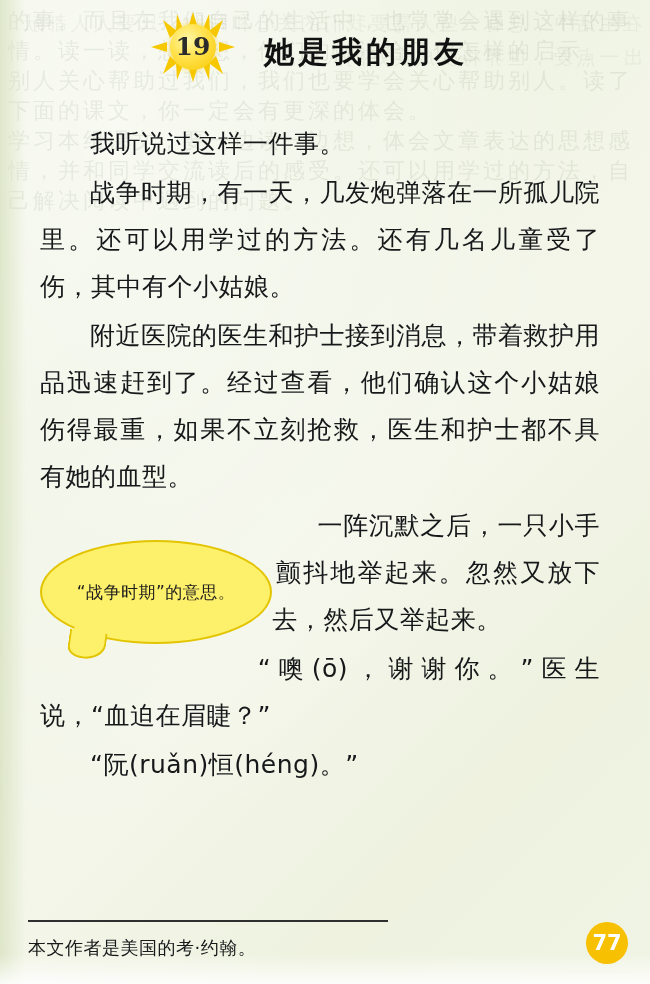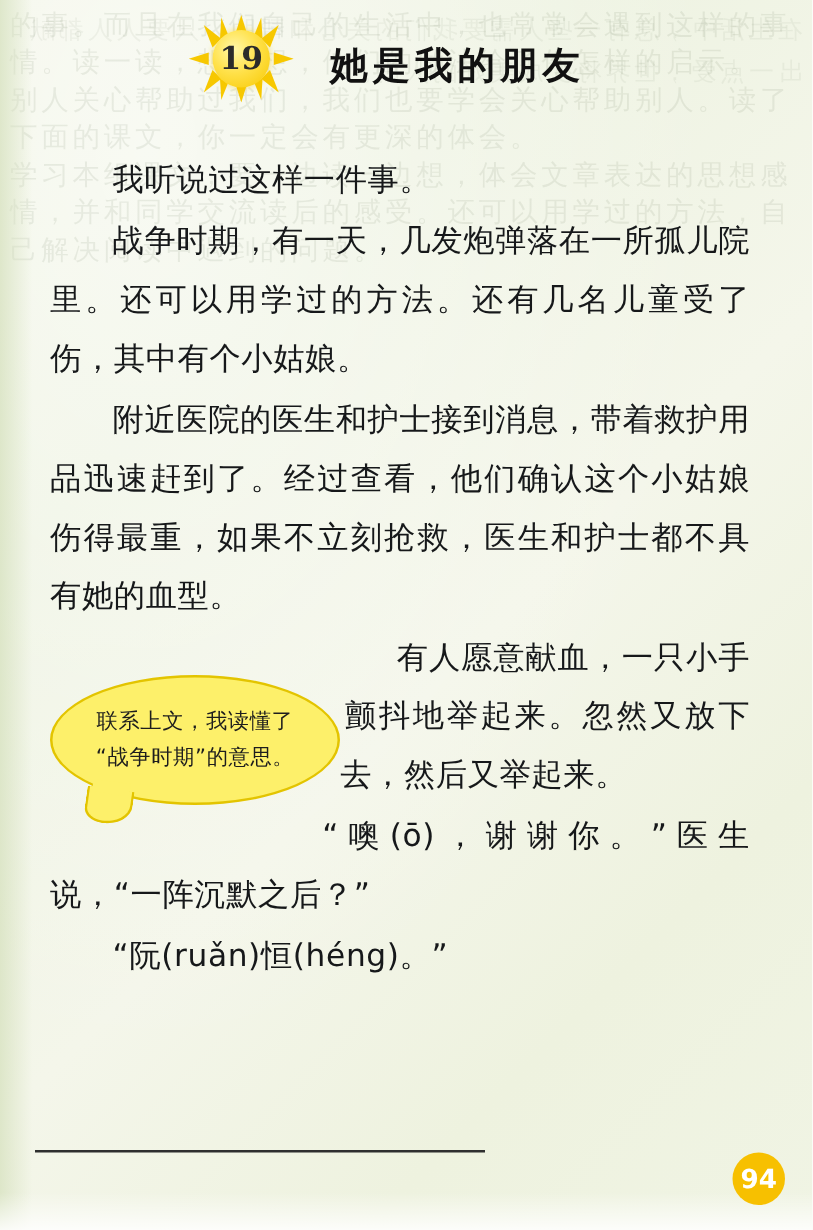--- a/index.html
+++ b/index.html
@@ -270,32 +270,32 @@
 
     <p class="para">我听说过这样一件事。</p>
 
     <p class="para">战争时期，有一天，几发炮弹落在一所孤儿院里。还可以用学过的方法。还有几名儿童受了伤，其中有个小姑娘。</p>
 
     <p class="para">附近医院的医生和护士接到消息，带着救护用品迅速赶到了。经过查看，他们确认这个小姑娘伤得最重，如果不立刻抢救，医生和护士都不具有她的血型。</p>
 
     <div class="bubble-float">
       <div class="bubble">
         <div class="bubble-inner">
-          <div>联系上文，我读懂了</div>
           <div>“战争时期”的意思。</div>
         </div>
         <div class="bubble-tail"></div>
       </div>
     </div>
 
 
-    <p class="para">有人愿意献血，一只小手颤抖地举起来。忽然又放下去，然后又举起来。</p>
-
-    <p class="para">“噢(ō)，谢谢你。”医生说，“一阵沉默之后？”</p>
+    <p class="para">一阵沉默之后，一只小手颤抖地举起来。忽然又放下去，然后又举起来。</p>
+
+    <p class="para">“噢(ō)，谢谢你。”医生说，“血迫在眉睫？”</p>
 
     <p class="para">“阮(ruǎn)恒(héng)。”</p>
 
   </div>
 
   <div class="footnote-rule"></div>
-  <div class="page-number">94</div>
+  <div class="footnote">本文作者是美国的考·约翰。</div>
+  <div class="page-number">77</div>
 
 </div>
 
 </body></html>

